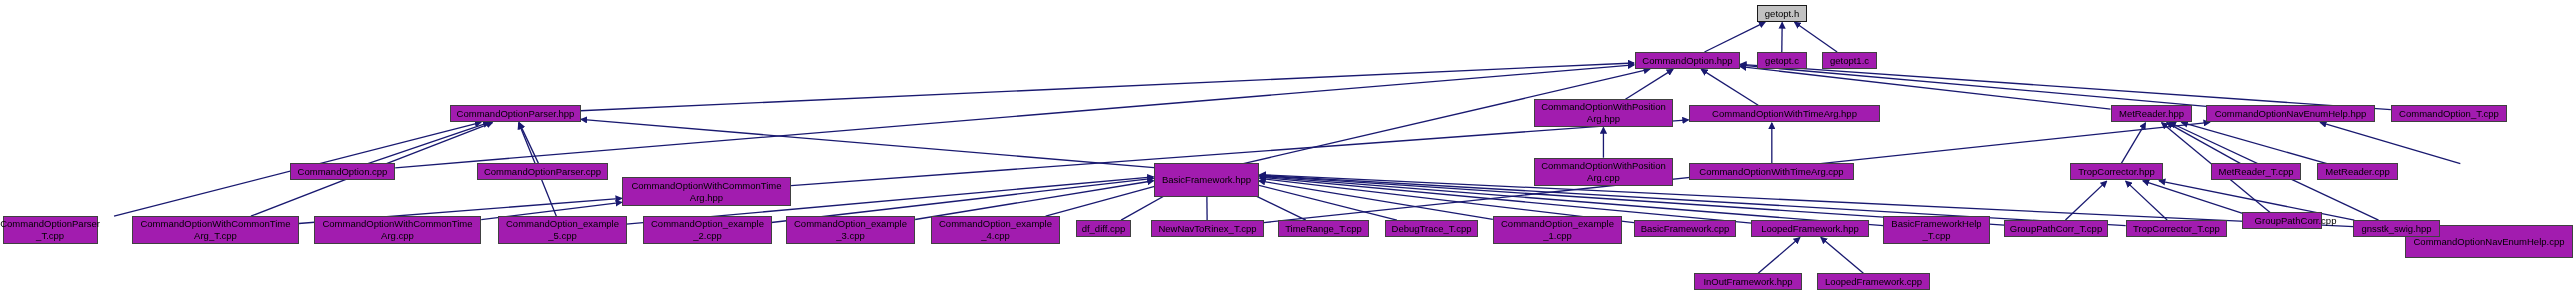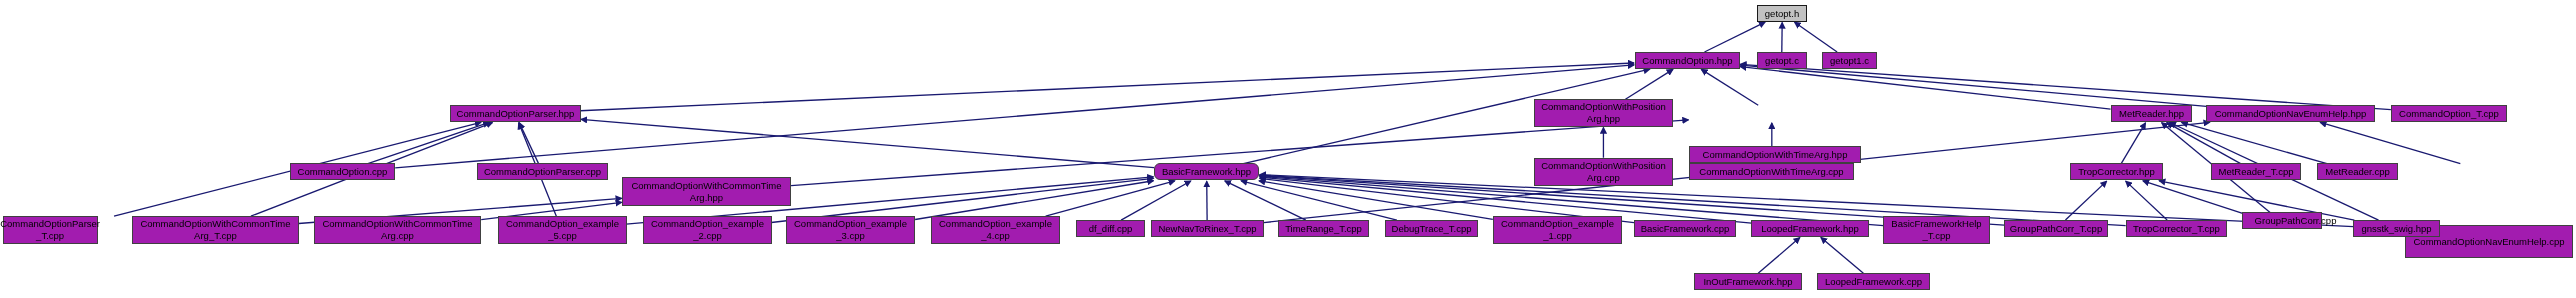--- a/index.html
+++ b/index.html
@@ -106,29 +106,29 @@
       </g>
   </svg>
 
 <div class="gnode root" style="left: 1757px; top: 5.3px; width: 50px; height: 16.4px;">getopt.h</div>
     <div class="gnode" style="left: 1635px; top: 52px; width: 105px; height: 17px;">CommandOption.hpp</div>
     <div class="gnode" style="left: 1757px; top: 52px; width: 50px; height: 17px;">getopt.c</div>
     <div class="gnode" style="left: 1822px; top: 52px; width: 55px; height: 17px;">getopt1.c</div>
     <div class="gnode" style="left: 450px; top: 105px; width: 131px; height: 17px;">CommandOptionParser.hpp</div>
     <div class="gnode" style="left: 1534px; top: 99px; width: 139px; height: 27.6px;">CommandOptionWithPosition
 Arg.hpp</div>
-    <div class="gnode" style="left: 1689px; top: 105px; width: 172px; height: 17px; margin-top: 41px;">CommandOptionWithTimeArg.hpp</div>
+    <div class="gnode" style="left: 1689px; top: 105px; width: 191px; height: 17px;">CommandOptionWithTimeArg.hpp</div>
     <div class="gnode" style="left: 2111px; top: 105px; width: 81px; height: 17px;">MetReader.hpp</div>
     <div class="gnode" style="left: 2206px; top: 105px; width: 169px; height: 17px;">CommandOptionNavEnumHelp.hpp</div>
     <div class="gnode" style="left: 2391px; top: 105px; width: 116px; height: 17px;">CommandOption_T.cpp</div>
     <div class="gnode" style="left: 290px; top: 163px; width: 105px; height: 17px;">CommandOption.cpp</div>
     <div class="gnode" style="left: 477px; top: 163px; width: 131px; height: 17px;">CommandOptionParser.cpp</div>
     <div class="gnode" style="left: 622px; top: 177px; width: 169px; height: 29px;">CommandOptionWithCommonTime
 Arg.hpp</div>
-    <div class="gnode" style="left: 1154px; top: 163px; width: 105px; height: 17px; border-radius: 6px;">BasicFramework.hpp</div>
+    <div class="gnode" style="left: 1154px; top: 163px; width: 105px; height: 34px;">BasicFramework.hpp</div>
     <div class="gnode" style="left: 1534px; top: 158px; width: 139px; height: 27.6px;">CommandOptionWithPosition
 Arg.cpp</div>
     <div class="gnode" style="left: 1689px; top: 163px; width: 165px; height: 17px;">CommandOptionWithTimeArg.cpp</div>
     <div class="gnode" style="left: 2070px; top: 163px; width: 93px; height: 17px;">TropCorrector.hpp</div>
     <div class="gnode" style="left: 2211px; top: 163px; width: 90px; height: 17px;">MetReader_T.cpp</div>
     <div class="gnode" style="left: 2317px; top: 163px; width: 81px; height: 17px;">MetReader.cpp</div>
     <div class="gnode" style="left: 2405px; top: 177px; width: 168px; height: 33px; margin-top: 48px;">CommandOptionNavEnumHelp.cpp</div>
     <div class="gnode" style="left: 2.6px; top: 216px; width: 95px; height: 27.6px;">CommandOptionParser
 _T.cpp</div>
     <div class="gnode" style="left: 132px; top: 216px; width: 167px; height: 27.6px;">CommandOptionWithCommonTime
@@ -136,21 +136,21 @@
     <div class="gnode" style="left: 314px; top: 216px; width: 167px; height: 27.6px;">CommandOptionWithCommonTime
 Arg.cpp</div>
     <div class="gnode" style="left: 498px; top: 216px; width: 129px; height: 27.6px;">CommandOption_example
 _5.cpp</div>
     <div class="gnode" style="left: 643px; top: 216px; width: 129px; height: 27.6px;">CommandOption_example
 _2.cpp</div>
     <div class="gnode" style="left: 786px; top: 216px; width: 129px; height: 27.6px;">CommandOption_example
 _3.cpp</div>
     <div class="gnode" style="left: 931px; top: 216px; width: 129px; height: 27.6px;">CommandOption_example
 _4.cpp</div>
-    <div class="gnode" style="left: 1076px; top: 220px; width: 69px; height: 17px;">df_diff.cpp</div>
+    <div class="gnode" style="left: 1076px; top: 220px; width: 55px; height: 17px;">df_diff.cpp</div>
     <div class="gnode" style="left: 1151px; top: 220px; width: 113px; height: 17px;">NewNavToRinex_T.cpp</div>
     <div class="gnode" style="left: 1278px; top: 220px; width: 91px; height: 17px;">TimeRange_T.cpp</div>
     <div class="gnode" style="left: 1385px; top: 220px; width: 93px; height: 17px;">DebugTrace_T.cpp</div>
     <div class="gnode" style="left: 1493px; top: 216px; width: 129px; height: 27.6px;">CommandOption_example
 _1.cpp</div>
     <div class="gnode" style="left: 1634px; top: 220px; width: 102px; height: 17px;">BasicFramework.cpp</div>
     <div class="gnode" style="left: 1751px; top: 220px; width: 118px; height: 17px;">LoopedFramework.hpp</div>
     <div class="gnode" style="left: 1883px; top: 216px; width: 107px; height: 27.6px;">BasicFrameworkHelp
 _T.cpp</div>
     <div class="gnode" style="left: 2004px; top: 220px; width: 104px; height: 17px;">GroupPathCorr_T.cpp</div>

